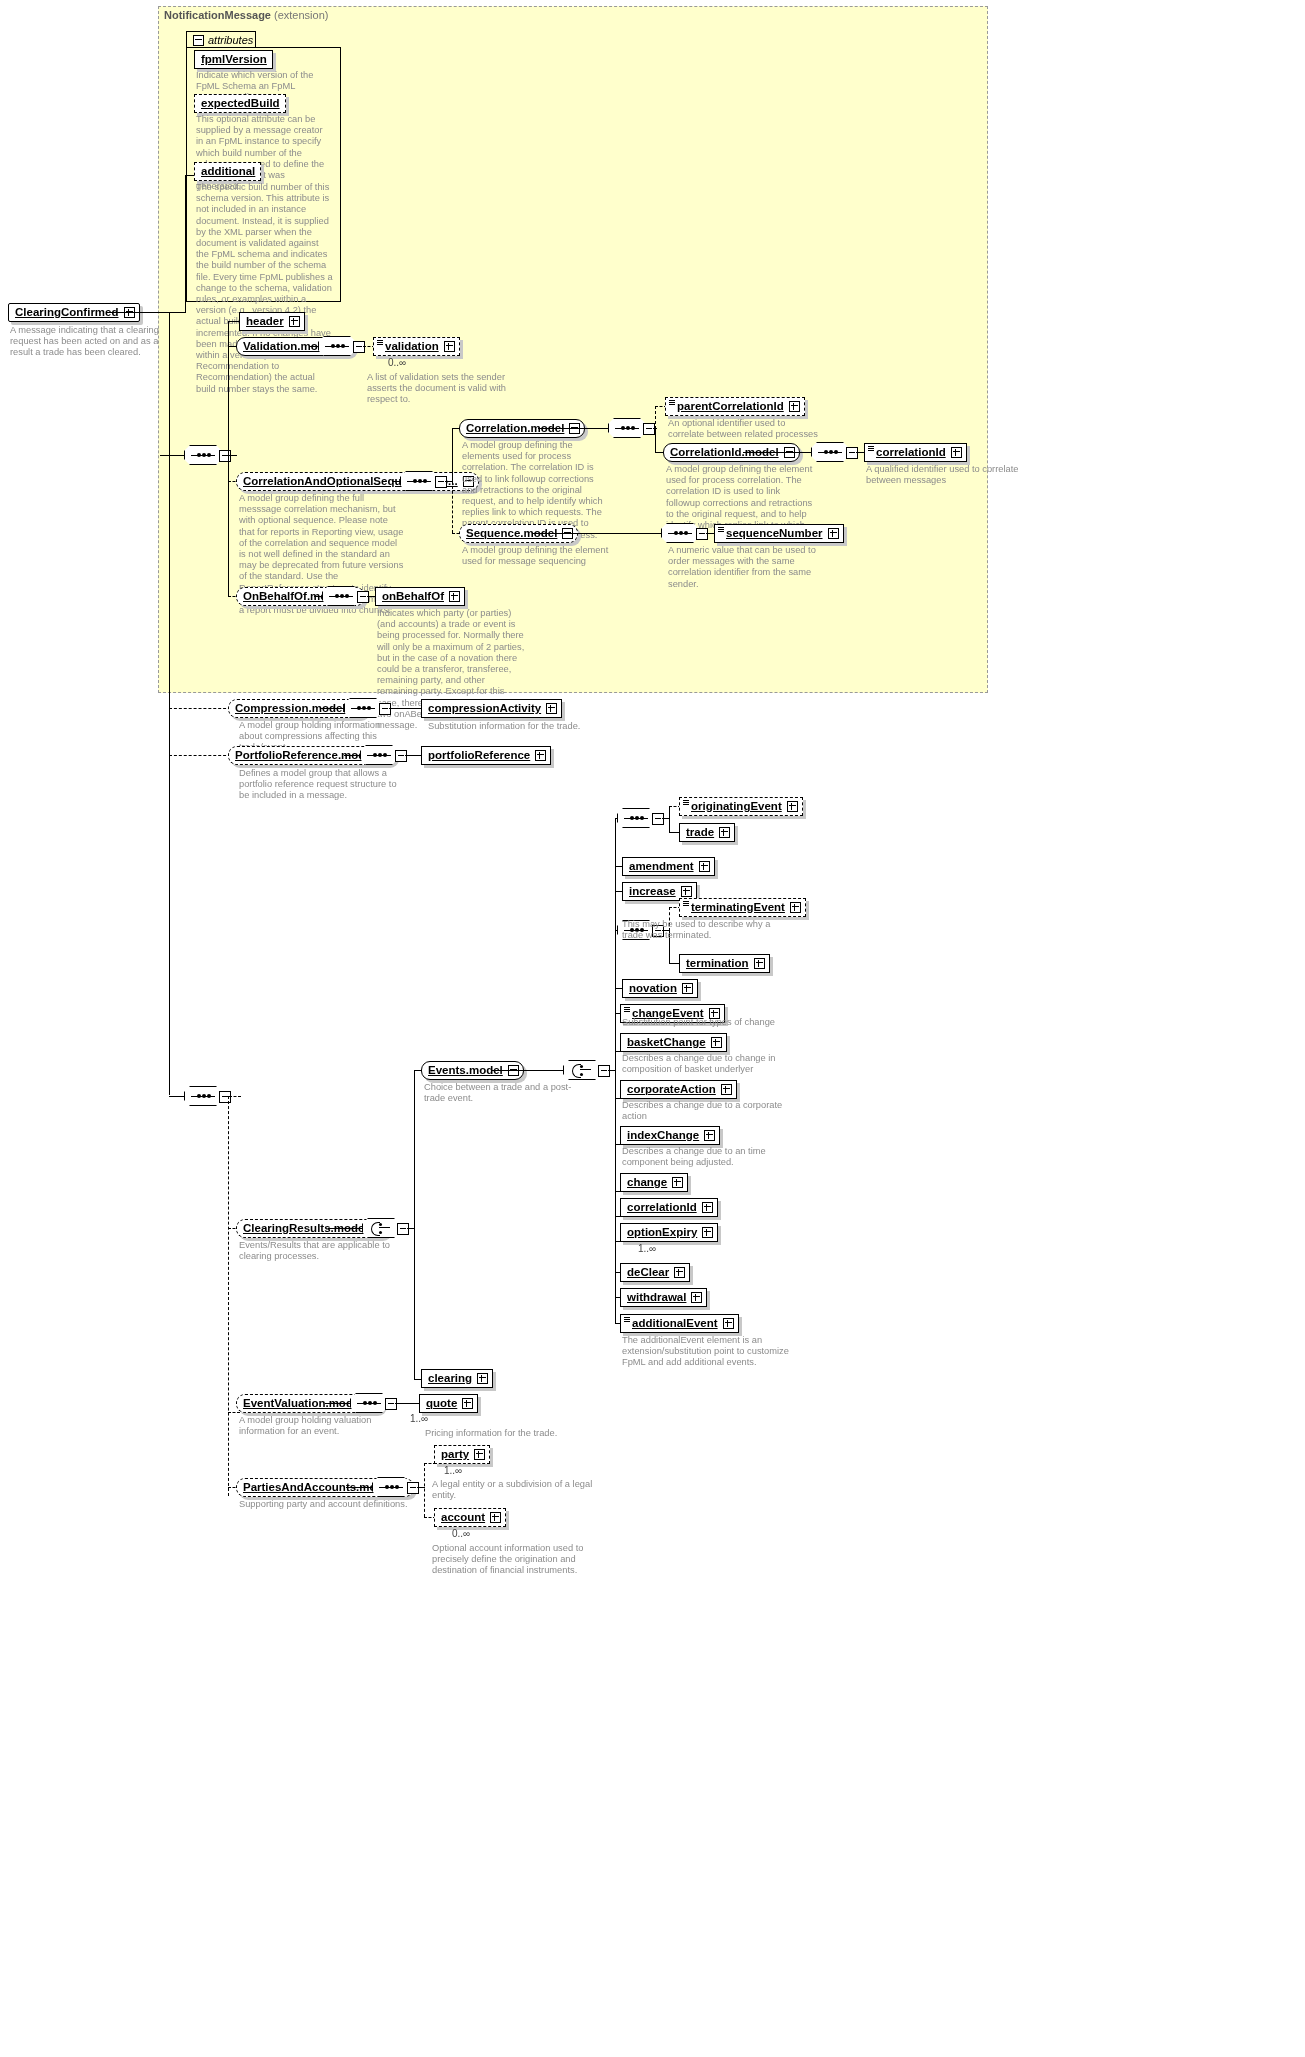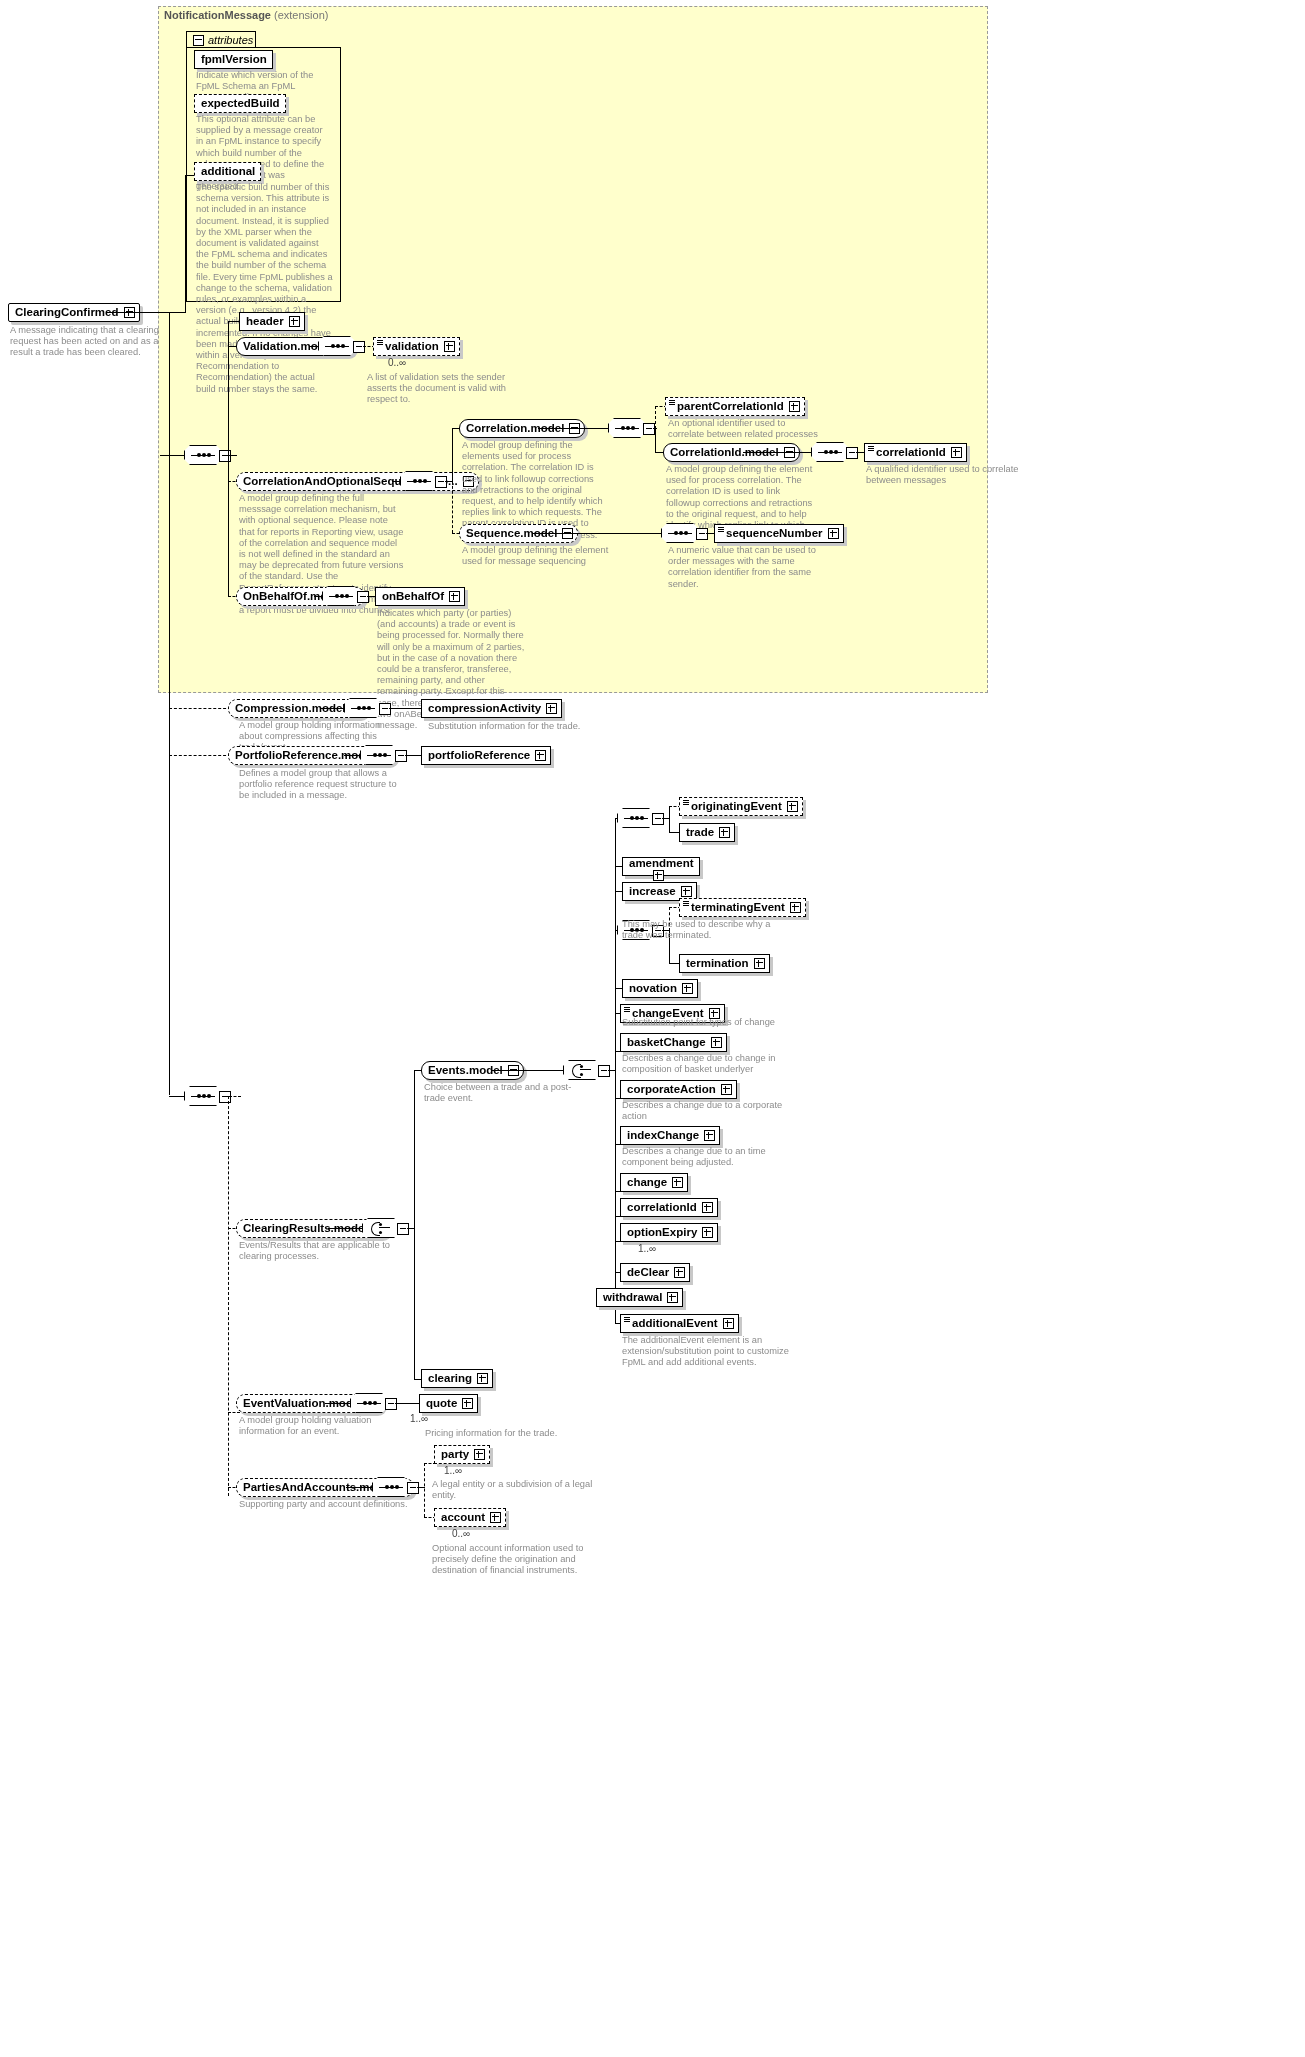--- a/index.html
+++ b/index.html
@@ -19,21 +19,21 @@
 
   
   .tog{display:inline-block;width:9px;height:9px;border:1px solid #000;background:#fff;
        position:relative;flex:0 0 auto;}
   .tog::before{content:"";position:absolute;left:1px;right:1px;top:3px;height:1px;background:#000;}
   .tog.plus::after{content:"";position:absolute;top:1px;bottom:1px;left:3px;width:1px;background:#000;}
 
   
   .node{position:absolute;box-sizing:border-box;display:flex;align-items:center;
         height:19px;background:#fff;white-space:nowrap;}
-  .node .cap{font-size:11.5px;font-weight:bold;color:#000;padding:0 5px 0 6px;line-height:1;}
+  .node .cap{font-size:11.5px;font-weight:bold;color:#000;padding:0 5px 0 6px;line-height:1;text-decoration:underline;}
   .node .tog{margin-right:3px;}
   .node.solid{border:1px solid #000;box-shadow:3px 3px 0 #c8c8c8;}
   .node.dashed{border:1px dashed #000;box-shadow:3px 3px 0 #c8c8c8;}
   .node.model{border:1px solid #000;border-radius:9px/9px;box-shadow:3px 3px 0 #c8c8c8;}
   .node.model.dash{border-style:dashed;}
   
   .refmark{position:absolute;left:3px;top:2px;width:6px;height:5px;}
   .refmark i{display:block;height:1px;background:#000;margin-bottom:1px;}
   .node.hasref .cap{padding-left:11px;}
 
@@ -407,21 +407,21 @@
     <span class="cap">originatingEvent</span>
     <span class="tog plus" style="margin-right:4px;"></span>
   </div>
   <div class="ln h" style="left:669px;top:832px;width:12px;"></div>
   <div class="node solid" style="left:679px;top:823px;">
     <span class="cap">trade</span>
     <span class="tog plus" style="margin-right:4px;"></span>
   </div>
 
   <div class="ln h" style="left:615px;top:866px;width:12px;"></div>
-  <div class="node solid" style="left:622px;top:857px;flex-direction:column;">
+  <div class="node solid" style="left:622px;top:857px;">
     <span class="cap">amendment</span>
     <span class="tog plus" style="margin-right:4px;"></span>
   </div>
 
   <div class="ln h" style="left:615px;top:891px;width:12px;"></div>
   <div class="node solid" style="left:622px;top:882px;">
     <span class="cap">increase</span>
     <span class="tog plus" style="margin-right:4px;"></span>
   </div>
 
@@ -513,21 +513,21 @@
   </div>
   <div class="card" style="left:638px;top:1243px;">1..∞</div>
 
   <div class="ln h" style="left:615px;top:1272px;width:10px;"></div>
   <div class="node solid" style="left:620px;top:1263px;">
     <span class="cap">deClear</span>
     <span class="tog plus" style="margin-right:4px;"></span>
   </div>
 
   <div class="ln h" style="left:615px;top:1297px;width:10px;"></div>
-  <div class="node solid" style="left:596px;top:1288px;">
+  <div class="node solid" style="left:620px;top:1288px;">
     <span class="cap">withdrawal</span>
     <span class="tog plus" style="margin-right:4px;"></span>
   </div>
 
   <div class="ln h" style="left:615px;top:1323px;width:10px;"></div>
   <div class="node solid hasref" style="left:620px;top:1314px;">
     <span class="refmark">
         <i></i>
         <i></i>
         <i></i>

